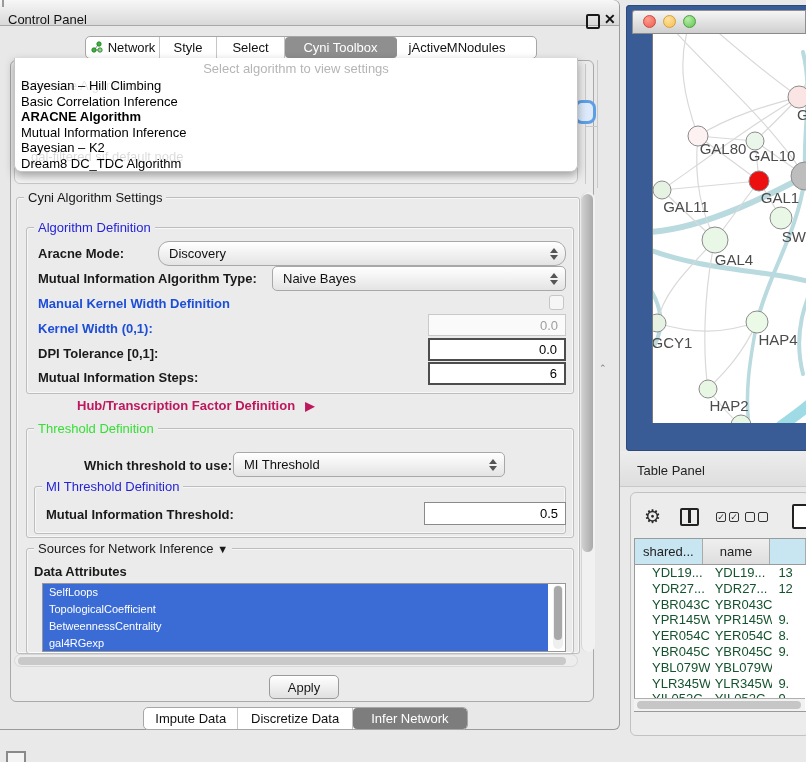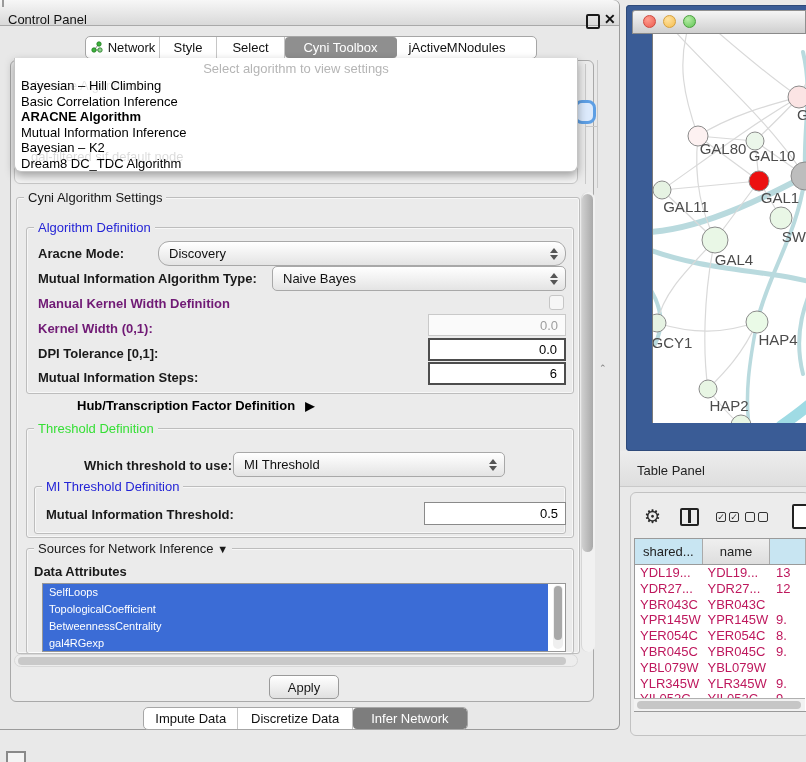--- a/index.html
+++ b/index.html
@@ -43,21 +43,21 @@
   #popup-list li.bold{font-weight:bold;}
   .ghost{position:absolute;font-size:13px;color:#000;white-space:nowrap;pointer-events:none;}
   #ghost-1{left:8px;top:20px;opacity:0.10;}
   #ghost-2{left:16px;top:91px;opacity:0.14;}
   
   .groupbox{border:1px solid #bdbdbd;border-radius:3px;box-shadow:inset 0 0 0 1px rgba(255,255,255,0.6);}
   .legend{position:absolute;background:#ebebeb;padding:0 4px;font-size:13px;white-space:nowrap;}
   .legend.blue{color:#2424d6;}
   .legend.green{color:#35df35;}
   .lbl{position:absolute;font-size:13px;font-weight:bold;color:#1a1a1a;white-space:nowrap;}
-  .lbl.disabled{color:#701a75;}
+  .lbl.disabled{color:#1d4ed8;}
   
   .combo{position:absolute;height:25px;background:linear-gradient(#ffffff,#e4e4e4);
          border:1px solid #a8a8a8;border-radius:5px;box-sizing:border-box;
          display:flex;align-items:center;font-size:13px;color:#111;}
   .combo .val{padding-left:10px;flex:1;white-space:nowrap;overflow:hidden;}
   .spinner{width:14px;display:flex;flex-direction:column;align-items:center;justify-content:center;margin-right:4px;}
   .spinner i{display:block;width:0;height:0;border-left:4px solid transparent;border-right:4px solid transparent;}
   .spinner .up{border-bottom:5px solid #555;margin-bottom:2px;}
   .spinner .dn{border-top:5px solid #555;}
   
@@ -77,21 +77,21 @@
   #attr-thumb{left:554px;top:586px;width:8px;height:54px;background:#a8a8a8;border-radius:4px;z-index:4;}
   
   #v-scroll-track{left:581px;top:192px;width:13px;height:460px;background:#f1f1f1;border-left:1px solid #d6d6d6;border-radius:7px;}
   #v-scroll-thumb{left:582px;top:194px;width:11px;height:358px;background:linear-gradient(90deg,#cfcfcf,#a9a9a9);border-radius:6px;}
   #h-scroll-track{left:14px;top:654px;width:564px;height:13px;background:#ededed;border:1px solid #d8d8d8;border-radius:7px;box-sizing:border-box;z-index:5;}
   #h-scroll-thumb{left:18px;top:656.5px;width:548px;height:8px;background:#c9c9c9;border-radius:4px;z-index:6;}
   
   #apply-btn{left:269px;top:675px;width:68px;height:22px;background:linear-gradient(#ffffff,#e0e0e0);
              border:1px solid #9a9a9a;border-radius:5px;font-size:13px;display:flex;align-items:center;justify-content:center;}
   
-  #hub-row{left:38px;top:398px;font-size:13px;font-weight:bold;color:#000000;padding-left:39px;}
+  #hub-row{left:38px;top:398px;font-size:13px;font-weight:bold;color:#be185d;padding-left:39px;}
   #hub-arrow{margin-left:10px;font-size:12px;}
   .tri{font-size:11px;}
   
   #net-frame{left:626px;top:5px;width:184px;height:446px;background:#3a5c96;border-radius:4px;
              box-shadow:inset 0 0 0 1px #2e4a7a;}
   #net-titlebar{left:632px;top:10px;width:174px;height:24px;background:linear-gradient(#f5f5f5,#cfcfcf);
                 border:1px solid #909090;border-bottom-color:#8a8a8a;border-radius:3px 0 0 0;box-sizing:border-box;}
   .tl{position:absolute;width:13px;height:13px;border-radius:50%;top:15px;box-sizing:border-box;}
   #tl-red{left:643px;background:radial-gradient(circle at 35% 30%,#ff9d8f,#ec5c50);border:1px solid #ce4a40;}
   #tl-yellow{left:663px;background:radial-gradient(circle at 35% 30%,#ffe2a0,#f5bd4f);border:1px solid #d6a13d;}
@@ -110,21 +110,21 @@
   #doc-icon{left:792px;top:504px;width:22px;height:25px;border:2.5px solid #222;border-radius:2px;box-sizing:border-box;background:#fff;}
   #yeast-table{left:634px;top:538px;width:172px;height:174px;background:#fff;border:1px solid #9a9a9a;border-right:none;box-sizing:border-box;overflow:hidden;}
   #thead{display:flex;height:26px;border-bottom:1px solid #9a9a9a;box-sizing:border-box;}
   .th{display:flex;align-items:center;justify-content:center;font-size:13px;color:#222;
       background:linear-gradient(#efefef,#dedede);border-right:1px solid #aaa;box-sizing:border-box;}
   .th.hl{background:#c8e5f2;}
   .th:nth-child(1){width:76px;}
   .th:nth-child(2){width:76px;}
   .th:nth-child(3){width:40px;}
   #tbody{height:134px;overflow:hidden;}
-  .trow{display:flex;height:15.8px;line-height:15.8px;font-size:13px;color:#be185d;}
+  .trow{display:flex;height:15.8px;line-height:15.8px;font-size:13px;color:#14532d;padding-left:12px;}
   .trow .td{white-space:nowrap;overflow:hidden;box-sizing:border-box;}
   .trow .td:nth-child(1){width:76px;padding-left:5px;}
   .trow .td:nth-child(2){width:76px;padding-left:5px;}
   .trow .td:nth-child(3){width:40px;padding-left:6px;}
   #tbl-hscroll{left:634px;top:698px;width:171px;height:13px;background:#f2f2f2;border-top:1px solid #b0b0b0;box-sizing:border-box;}
   #tbl-hthumb{left:637px;top:701px;width:164px;height:8px;background:#c6c6c6;border-radius:4px;}
   
   #divider-grip{left:599px;top:363px;font-size:9px;color:#777;}
   #bl-partial{left:6px;top:751px;width:20px;height:14px;border:2px solid #8a8a8a;background:#f4f4f4;box-sizing:border-box;}
   #tl-tick{left:2px;top:0;width:2px;height:7px;background:#9a9a9a;}

